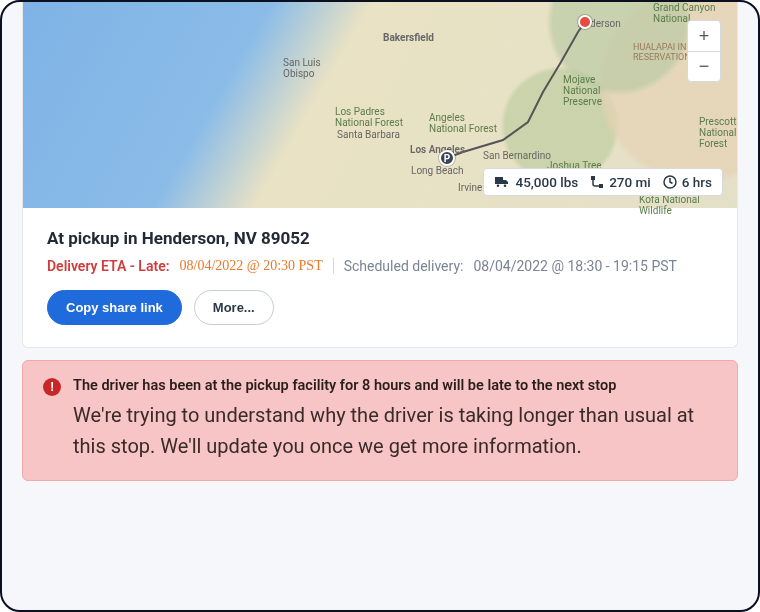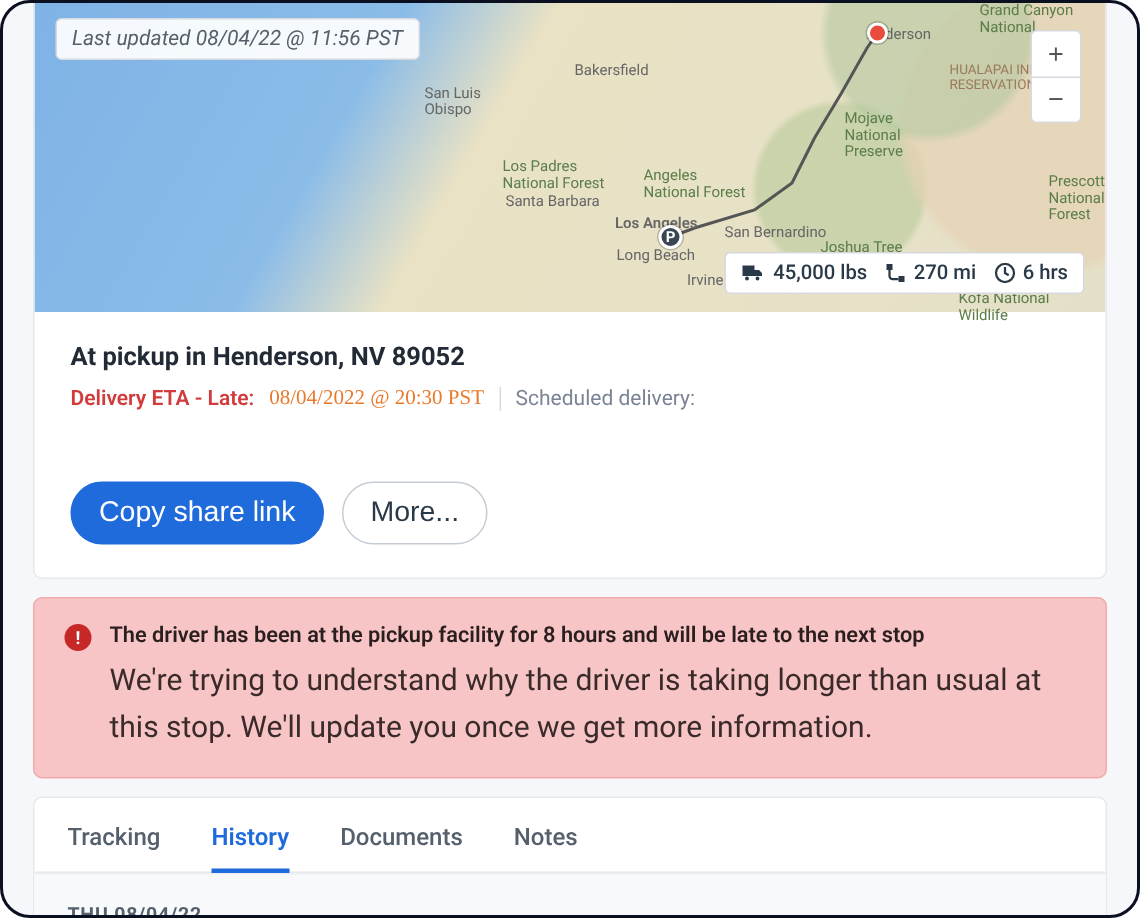--- a/index.html
+++ b/index.html
@@ -123,27 +123,26 @@
   }
   .eta-label { color: #d23b3b; font-weight: 600; }
   .eta-value { color: #e97a2c; font-weight: 500; font-family: Liberation Serif, serif; }
   .divider { width:1px; height:16px; background:#d6dae0; }
   .sched-label { color: #7a8494; }
   .sched-value { color: #7a8494; }
   .actions { display:flex; gap:12px; }
   .btn {
     border-radius: 999px;
     padding: 9px 18px;
-    font-size: 19px;
-    font-weight: 400;
+    font-size: 13px;
+    font-weight: 700;
     cursor: pointer;
     border: 1.5px solid #c6ccd4;
     background: #fff;
     color: #2a3947;
-    margin-top: 31px;
   }
   .btn-primary {
     background: #206bdb;
     border-color: #206bdb;
     color: #fff;
   }
   
   .alert {
     background: #f7c5c5;
     border: 1px solid #f1a9a9;
@@ -201,21 +200,21 @@
     <div class="card" style="border-top:none;border-top-left-radius:0;border-top-right-radius:0;">
       <div class="map">
         <div class="mountains"></div>
 
         <svg class="route" width="720" height="206">
           <path d="M424 156 L440 150 L480 138 L505 120 L520 90 L538 60 L555 30 L562 20" stroke="#555" stroke-width="2" fill="none"></path>
         </svg>
 
         <div class="map-label" style="top:55px;left:260px;white-space:pre;">San Luis
 Obispo</div>
-        <div class="map-label" style="top:40px;left:360px;">Bakersfield</div>
+        <div class="map-label" style="top:30px;left:360px;font-weight:bold;">Bakersfield</div>
         <div class="map-label" style="top:127px;left:314px;">Santa Barbara</div>
         <div class="map-label" style="top:142px;left:387px;font-weight:600;">Los Angeles</div>
         <div class="map-label" style="top:163px;left:388px;">Long Beach</div>
         <div class="map-label" style="top:180px;left:435px;">Irvine</div>
         <div class="map-label" style="top:148px;left:460px;">San Bernardino</div>
         <div class="map-label" style="top:16px;left:555px;">Anderson</div>
         <div class="map-label" style="top:104px;left:312px;color:#5b7d4a;white-space:pre;">Los Padres
 National Forest</div>
         <div class="map-label" style="top:110px;left:406px;color:#5b7d4a;white-space:pre;">Angeles
 National Forest</div>
@@ -230,21 +229,20 @@
 National...</div>
         <div class="map-label" style="top:114px;left:676px;color:#5b7d4a;white-space:pre;">Prescott
 National
 Forest</div>
         <div class="map-label" style="top:192px;left:616px;color:#5b7d4a;white-space:pre;">Kofa National
 Wildlife</div>
 
         <div class="marker-origin">P</div>
         <div class="marker-dest"></div>
 
-        <div class="last-updated">Last updated 08/04/22 @ 11:56 PST</div>
 
         <div class="zoom">
           <button>+</button>
           <button>−</button>
         </div>
 
         <div class="stats">
           <div class="stat">
             <svg width="16" height="14" viewBox="0 0 16 14">
                 <path d="M1 2h8v7H1z M9 5h3l2 2v2H9z M4 12a1.3 1.3 0 100-2.6 1.3 1.3 0 000 2.6zM11 12a1.3 1.3 0 100-2.6 1.3 1.3 0 000 2.6z" fill="#2a3947"></path>
@@ -269,40 +267,32 @@
         </div>
       </div>
 
       <div class="status">
         <h1>At pickup in Henderson, NV 89052</h1>
         <div class="subline">
           <span class="eta-label">Delivery ETA - Late:</span>
           <span class="eta-value">08/04/2022 @ 20:30 PST</span>
           <span class="divider"></span>
           <span class="sched-label">Scheduled delivery:</span>
+          <span class="sched-value">08/04/2022 @ 18:30 - 19:15 PST</span>
         </div>
         <div class="actions">
           <button class="btn btn-primary">Copy share link</button>
           <button class="btn">More...</button>
         </div>
       </div>
     </div>
 
     <div class="alert">
       <div class="alert-icon">!</div>
       <div class="alert-body">
         <div class="alert-title">The driver has been at the pickup facility for 8 hours and will be late to the next stop</div>
         <div class="alert-msg">We're trying to understand why the driver is taking longer than usual at this stop. We'll update you once we get more information.</div>
       </div>
     </div>
 
-    <div class="tabs-card">
-      <div class="tabs">
-        <div class="tab">Tracking</div>
-        <div class="tab active">History</div>
-        <div class="tab">Documents</div>
-        <div class="tab">Notes</div>
-      </div>
-      <div class="history-date">THU 08/04/22</div>
-    </div>
 
   </div>
 </div>
 
 </body></html>

